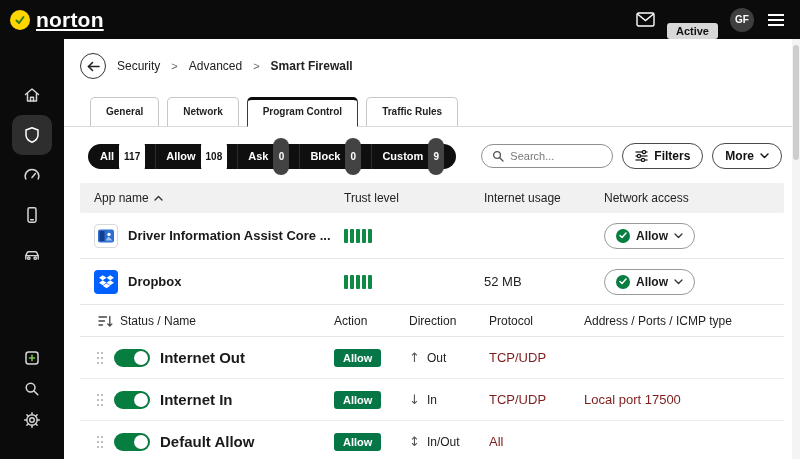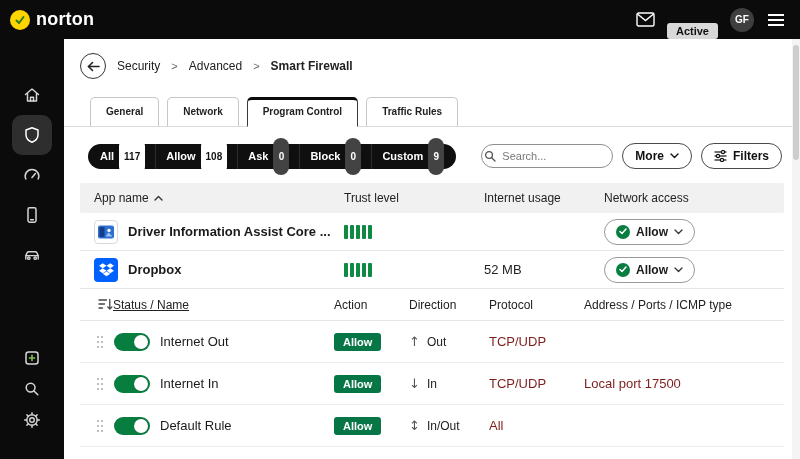--- a/index.html
+++ b/index.html
@@ -4,21 +4,21 @@
 <style>
   * { margin:0; padding:0; box-sizing:border-box; }
   html,body { width:800px; height:459px; overflow:hidden; }
   body { font-family:"Liberation Sans","DejaVu Sans",sans-serif; background:#fff; color:#1a1a1a; }
   .app { width:800px; height:459px; display:flex; flex-direction:column; position:relative; }
 
   
   .topbar { flex:0 0 32px; background:#0b0b0b; display:flex; align-items:center; justify-content:space-between; padding:0 14px 0 10px; }
   .brand { display:flex; align-items:center; gap:6px; }
   .logo-circle { width:20px; height:20px; border-radius:50%; background:#FFD500; display:flex; align-items:center; justify-content:center; }
-  .brand-text { color:#fff; font-weight:bold; font-size:18px; letter-spacing:.2px; }
+  .brand-text { color:#fff; font-weight:bold; font-size:21px; letter-spacing:.2px;text-decoration:underline; }
   .topbar-right { display:flex; align-items:center; gap:12px; }
   .active-badge { background:#d8d8d8; color:#111; font-size:11px; font-weight:bold; padding:2px 9px; border-radius:3px;margin-top:23px; }
   .avatar { width:24px; height:24px; border-radius:50%; background:#3f3f3f; color:#fff; font-size:10px; font-weight:bold; display:flex; align-items:center; justify-content:center; }
   .hamburger { display:flex; flex-direction:column; gap:3px; cursor:pointer; padding:2px; }
   .hamburger div { width:16px; height:2px; background:#fff; }
 
   
   .bodyrow { flex:1; display:flex; min-height:0; position:relative; }
   .sidebar { width:64px; background:#0b0b0b; display:flex; flex-direction:column; align-items:center; padding:36px 0 24px; }
   .side-item { width:40px; height:40px; display:flex; align-items:center; justify-content:center; border-radius:10px; cursor:pointer; }
@@ -43,51 +43,51 @@
   
   .toolbar { display:flex; align-items:center; justify-content:space-between; margin:16px 18px 0 24px; }
   .pillgroup { display:flex; align-items:center; background:#0f0f0f; border-radius:14px; height:25px; padding:0 2px; }
   .pill { display:flex; align-items:center; gap:5px; padding:0 10px; height:100%; cursor:pointer; }
   .pill + .pill { border-left:1px solid #2c2c2c; }
   .pill-label { color:#fff; font-size:11px; font-weight:bold; }
   .pill-count { font-size:10px; font-weight:bold; border-radius:8px; padding:13px 5px; min-width:16px; text-align:center; }
   .pill-count.light { background:#fff; color:#111; }
   .pill-count.dark { background:#434343; color:#fff; }
   .controls { display:flex; align-items:center; gap:9px; }
-  .search-box { display:flex; align-items:center; gap:6px; border:1px solid #8f8f8f; border-radius:12px; height:24px; padding:0 2px; width:132px; background:#fff; }
+  .search-box { display:flex; align-items:center; gap:6px; border:1px solid #8f8f8f; border-radius:12px; height:24px; padding:0 10px; width:132px; background:#fff; }
   .search-box input { border:none; outline:none; font-size:11px; width:100%; color:#333; background:transparent; font-family:inherit; }
   .search-box input::placeholder { color:#777; }
   .btn { display:flex; align-items:center; gap:6px; border:1.3px solid #4a4a4a; border-radius:14px; height:26px; padding:0 12px; font-size:12px; font-weight:bold; background:#fff; cursor:pointer; color:#111; font-family:inherit; }
 
   
   .table { margin:14px 16px 0 16px; }
   .t-head { display:grid; grid-template-columns:250px 140px 120px 1fr; background:#f1f1f1; height:30px; align-items:center; padding-left:14px; font-size:12px; color:#222; border-radius:2px; }
   .t-head .hcell { display:flex; align-items:center; gap:5px; }
-  .t-row { display:grid; grid-template-columns:250px 140px 120px 1fr; height:38px; align-items:center; padding-left:14px; border-bottom:1px solid #e6e6e6; }
+  .t-row { display:grid; grid-template-columns:250px 140px 120px 1fr; height:46px; align-items:center; padding-left:14px; border-bottom:1px solid #e6e6e6; }
   .app-cell { display:flex; align-items:center; gap:10px; min-width:0; }
   .app-ico { width:24px; height:24px; border-radius:4px; flex:0 0 24px; display:flex; align-items:center; justify-content:center; }
   .app-ico.framed { border:1px solid #d9d9d9; background:#fff; }
   .app-ico.dropbox { background:#0061FF; }
   .app-name { font-size:13px; font-weight:bold; white-space:nowrap; overflow:hidden; text-overflow:ellipsis; }
   .bars { display:flex; gap:2px; }
   .bar { width:4px; height:14px; background:#0E8A44; border-radius:1px; }
   .usage { font-size:13px; color:#222; }
   .dd { display:inline-flex; align-items:center; gap:6px; border:1px solid #9a9a9a; border-radius:14px; height:26px; padding:0 11px; background:#fff; cursor:pointer; width:max-content; }
   .check-circle { width:14px; height:14px; border-radius:50%; background:#077D3F; display:flex; align-items:center; justify-content:center; }
   .dd-label { font-size:12px; font-weight:bold; }
 
   
   .r-head { display:grid; grid-template-columns:240px 75px 80px 95px 1fr; height:32px; align-items:center; padding-left:14px; font-size:12px; color:#222; border-bottom:1px solid #e6e6e6; }
-  .r-head .first { display:flex; align-items:flex-start; padding-left:4px;text-decoration:underline; }
+  .r-head .first { display:flex; align-items:flex-end; gap:7px; padding-left:4px; }
   .r-row { display:grid; grid-template-columns:240px 75px 80px 95px 1fr; height:42px; align-items:center; padding-left:14px; border-bottom:1px solid #ececec; }
   .rule-cell { display:flex; align-items:center; gap:10px; padding-left:2px; }
   .handle { display:flex; cursor:grab; }
   .toggle { width:36px; height:18px; border-radius:9px; background:#077D3F; position:relative; cursor:pointer; flex:0 0 36px; }
   .toggle::after { content:""; position:absolute; right:2px; top:2px; width:14px; height:14px; border-radius:50%; background:#fff; box-shadow:0 0 1px rgba(0,0,0,.4); }
-  .rule-name { font-size:13px; font-weight:normal; }
+  .rule-name { font-size:15px; font-weight:bold; }
   .badge { display:inline-block; background:#067647; color:#fff; font-size:11px; font-weight:bold; padding:3px 9px; border-radius:3px; }
   .dir { display:flex; align-items:center; gap:7px; font-size:12px; color:#222; }
   .dir .arrow { font-family:"DejaVu Sans",sans-serif; color:#555; font-size:13px; }
   .proto, .addr { font-size:13px; color:#7f1d1d; }
 
   
   .scrollbar { position:absolute; right:0; top:0; bottom:0; width:8px; background:#f4f4f4; }
   .scroll-thumb { position:absolute; top:6px; left:1px; width:6px; height:115px; background:#cdcdcd; border-radius:3px; cursor:pointer; }
 </style>
 </head>
@@ -245,39 +245,39 @@
           <div class="search-box">
             <span class="sicon">
               <svg width="12" height="12" viewBox="0 0 12 12" fill="none" stroke="#555" stroke-width="1.3" stroke-linecap="round">
                   <circle cx="5" cy="5" r="3.4"></circle>
                   <line x1="7.7" y1="7.7" x2="11" y2="11"></line>
                 </svg>
             </span>
             <input type="text" placeholder="Search..." style="">
           </div>
           <button class="btn">
-            <span>More</span>
-            <span class="sicon">
-              <svg width="9" height="6" viewBox="0 0 9 6" fill="none" stroke="#111" stroke-width="1.4" stroke-linecap="round" stroke-linejoin="round">
-                  <polyline points="1,1 4.5,4.5 8,1"></polyline>
-                </svg>
-            </span>
-          </button>
-          <button class="btn">
             <span class="sicon">
               <svg width="13" height="12" viewBox="0 0 13 12" fill="none" stroke="#111" stroke-width="1.2">
                   <line x1="0.5" y1="2" x2="12.5" y2="2"></line>
                   <circle cx="9" cy="2" r="1.6" fill="#fff"></circle>
                   <line x1="0.5" y1="6" x2="12.5" y2="6"></line>
                   <circle cx="4" cy="6" r="1.6" fill="#fff"></circle>
                   <line x1="0.5" y1="10" x2="12.5" y2="10"></line>
                   <circle cx="8" cy="10" r="1.6" fill="#fff"></circle>
                 </svg>
             </span>
             <span>Filters</span>
+          </button>
+          <button class="btn">
+            <span>More</span>
+            <span class="sicon">
+              <svg width="9" height="6" viewBox="0 0 9 6" fill="none" stroke="#111" stroke-width="1.4" stroke-linecap="round" stroke-linejoin="round">
+                  <polyline points="1,1 4.5,4.5 8,1"></polyline>
+                </svg>
+            </span>
           </button>
         </div>
       </div>
 
       <div class="table">
         <div class="t-head">
           <div class="hcell">
             <span>App name</span>
             <span class="sicon">
               <svg width="9" height="6" viewBox="0 0 9 6" fill="none" stroke="#333" stroke-width="1.4" stroke-linecap="round" stroke-linejoin="round">
@@ -437,21 +437,21 @@
               <svg width="8" height="16" viewBox="0 0 8 16" fill="#b0b0b0">
                   <circle cx="2" cy="3" r="1.1"></circle>
                   <circle cx="6" cy="3" r="1.1"></circle>
                   <circle cx="2" cy="8" r="1.1"></circle>
                   <circle cx="6" cy="8" r="1.1"></circle>
                   <circle cx="2" cy="13" r="1.1"></circle>
                   <circle cx="6" cy="13" r="1.1"></circle>
                 </svg>
             </span>
             <span class="toggle"></span>
-            <span class="rule-name">Default Rule</span>
+            <span class="rule-name">Default Allow</span>
           </div>
           <div><span class="badge">Allow</span></div>
           <div class="dir">
               <span class="arrow">↕</span>
               <span>In/Out</span>
             </div>
           <div class="proto">All</div>
           <div class="addr"></div>
         </div>
 

